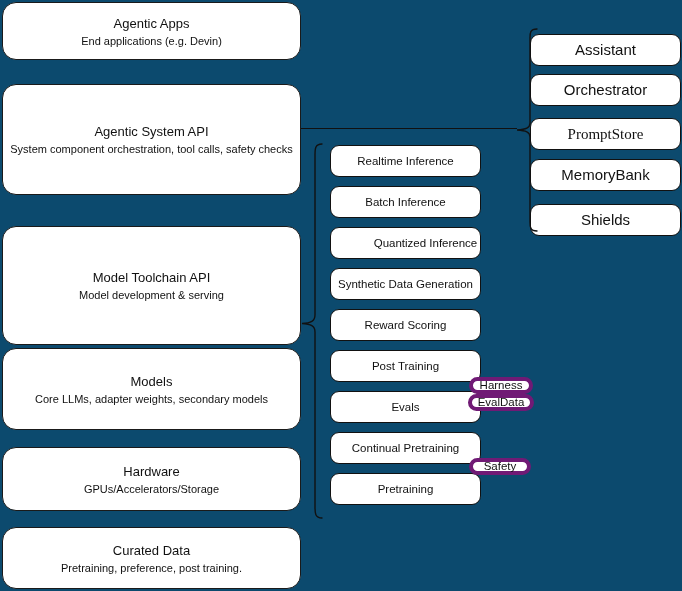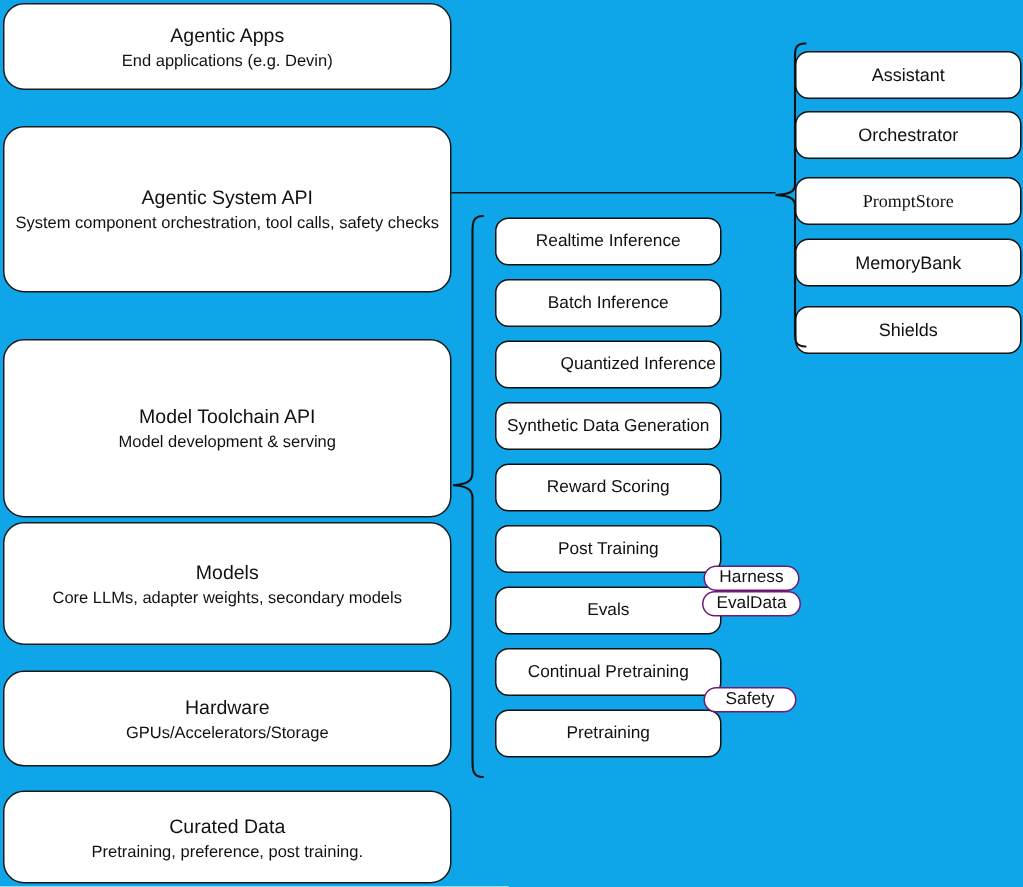--- a/index.html
+++ b/index.html
@@ -4,21 +4,21 @@
 <style>
   html, body {
     margin: 0;
     padding: 0;
     background: #ffffff;
   }
   #canvas {
     position: relative;
     width: 682px;
     height: 591px;
-    background: #0ea5e9;
+    background: #0c4a6e;
     font-family: "Liberation Sans", sans-serif;
     overflow: hidden;
   }
 
   
   .rbox {
     position: absolute;
     box-sizing: border-box;
     background: #ffffff;
     border: 1px solid #1a1a1a;
@@ -64,31 +64,31 @@
 
   
   .right-box {
     left: 530px;
     width: 151px;
     height: 32px;
     border-radius: 9px;
     border: 1px solid #111111;
   }
   .right-box span {
-    font-size: 12px;
+    font-size: 15px;
     color: #111111;
     line-height: 14px;
   }
 
   
   .pill {
     position: absolute;
     box-sizing: border-box;
     background: #ffffff;
-    border: 1px solid #701a75;
+    border: 4px solid #701a75;
     border-radius: 999px;
     height: 17px;
     display: flex;
     align-items: center;
     justify-content: center;
     z-index: 5;
   }
   .pill span {
     font-size: 11.5px;
     color: #111111;

